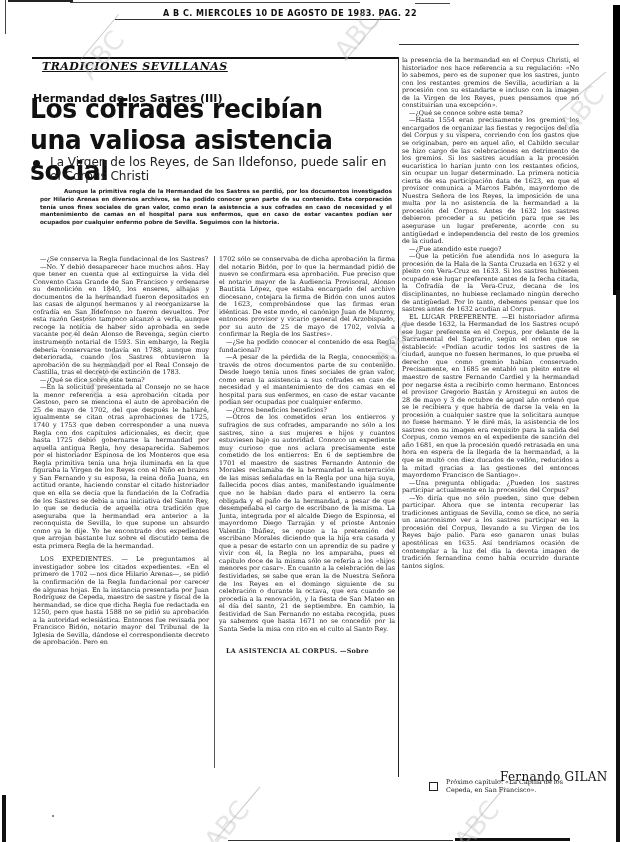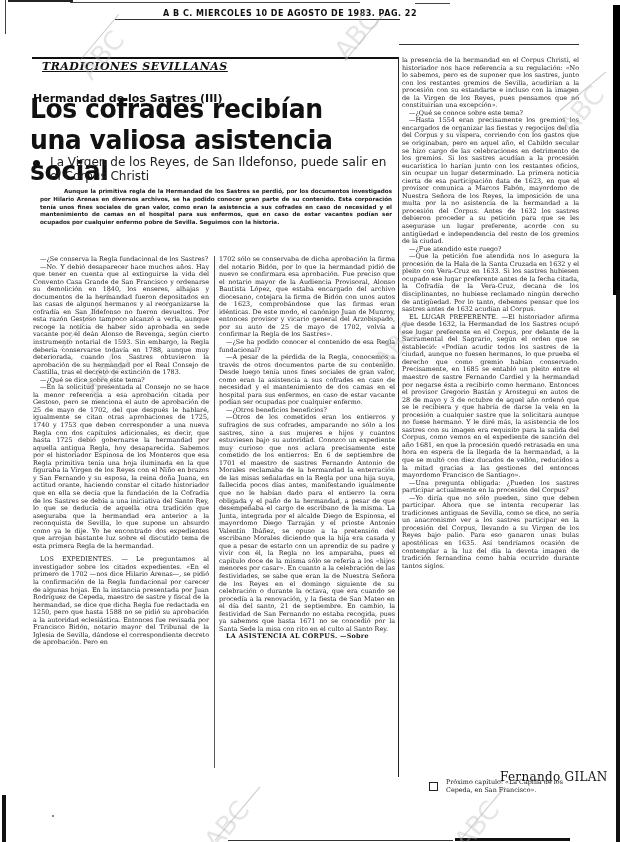--- a/index.html
+++ b/index.html
@@ -50,21 +50,21 @@
     position: absolute; left: 40px; top: 188px; width: 352px;
     font-family: "DejaVu Sans", sans-serif; font-size: 5.6px; line-height: 7.8px; font-weight: bold;
     text-align: justify; text-indent: 24px; color: #222;
   }
 
   .col {
     position: absolute; font-family: "DejaVu Serif", serif; font-size: 6.4px; line-height: 7.55px;
     text-align: justify; color: #1a1a1a;
   }
   .col p { margin: 0; text-indent: 7px; }
-  .col .lead-in { font-weight: bold; letter-spacing: 0.3px; }
+  .col .lead-in { font-weight: bold; letter-spacing: 0.3px; margin-top: 15px; }
   .col1 { left: 33px; top: 256px; width: 176px; }
   .col2 { left: 219px; top: 256px; width: 176px; }
   .col3 { left: 402px; top: 57px; width: 177px; }
   .col-rule1 { position: absolute; left: 214px; top: 256px; width: 1px; height: 512px; background: #555; }
   .col-rule3 { position: absolute; left: 398px; top: 57px; width: 1px; height: 720px; background: #222; }
   .header-box-top { position: absolute; left: 399px; top: 44px; width: 180px; height: 1px; background: #333; }
 
   .byline { position: absolute; left: 500px; top: 770px; font-family: "DejaVu Serif", serif; font-size: 12px; letter-spacing: 0.3px; }
   .next-box { position: absolute; left: 429px; top: 782px; width: 7px; height: 7px; border: 1px solid #222; }
   .next-text { position: absolute; left: 446px; top: 779px; width: 135px; font-family: "DejaVu Serif", serif; font-size: 6.4px; line-height: 7.6px; }

